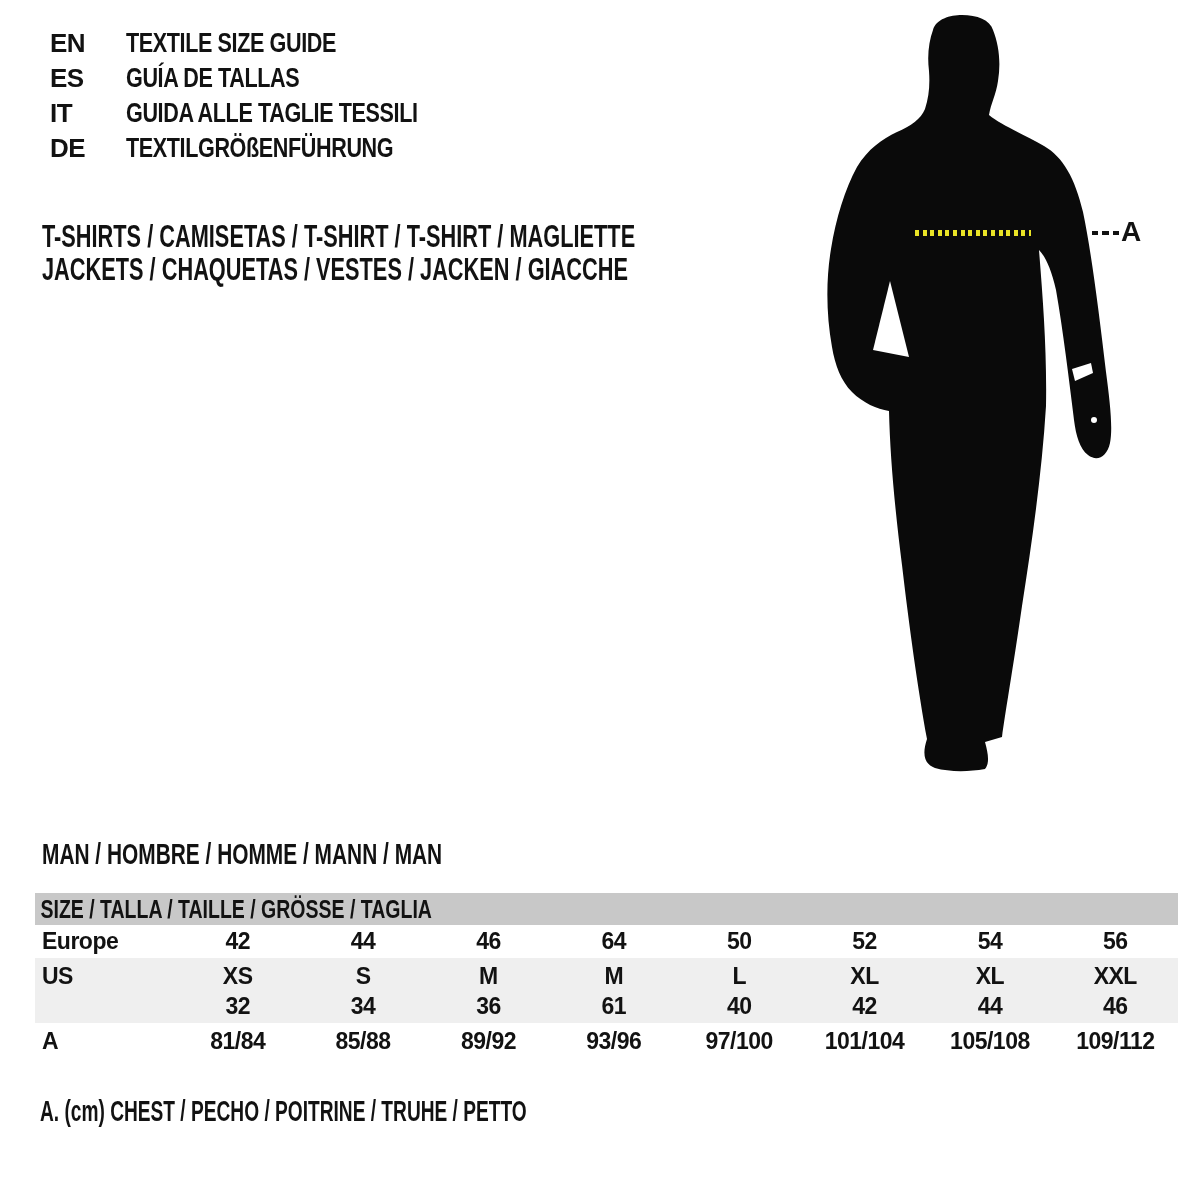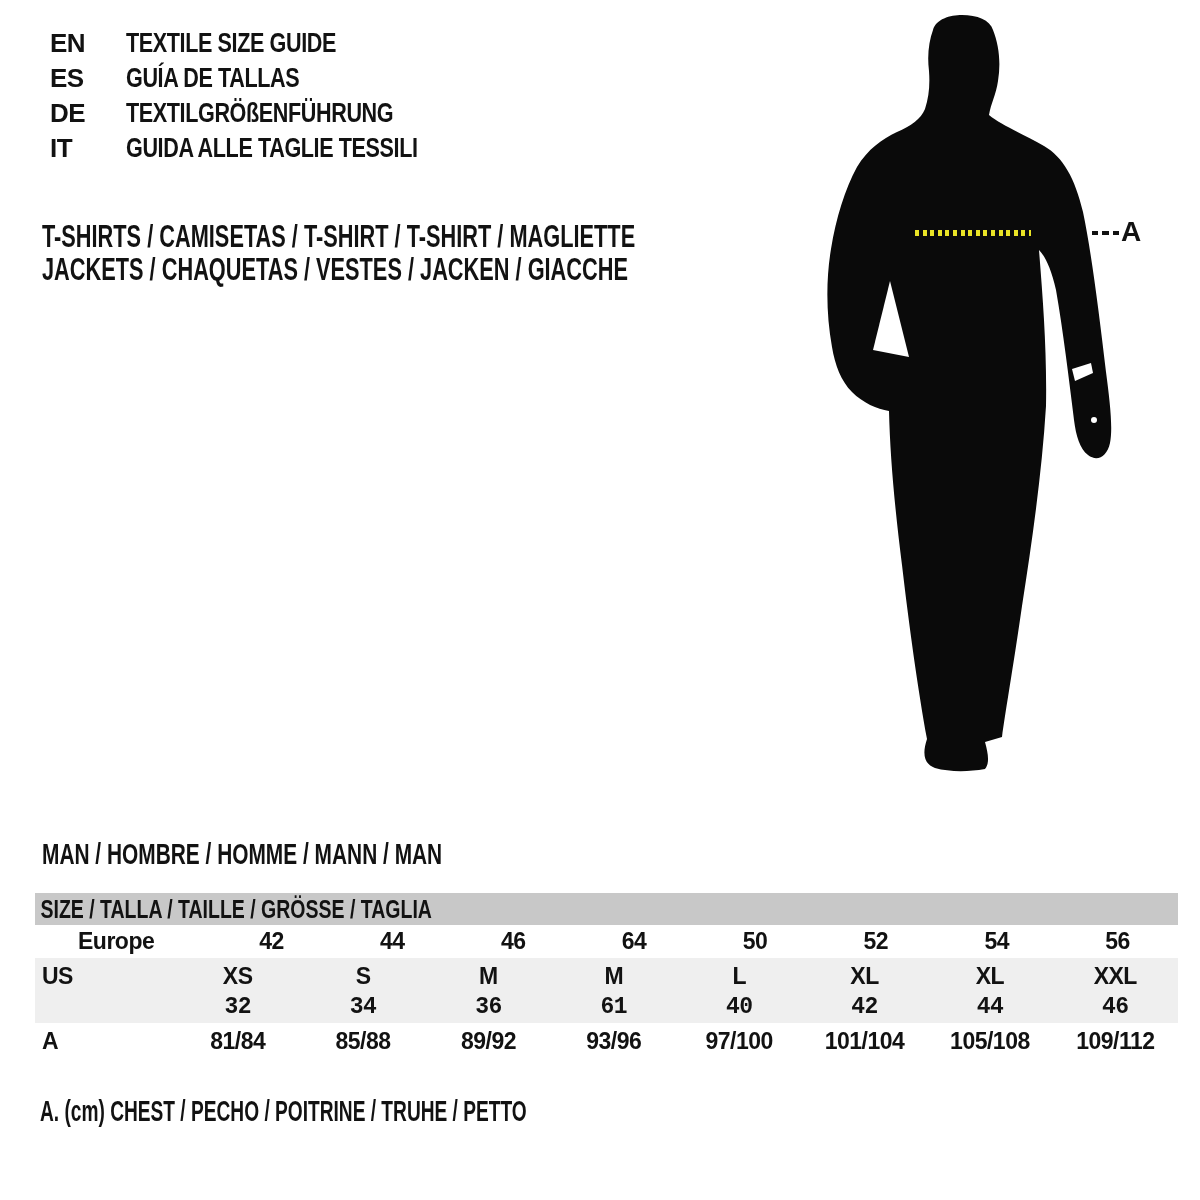--- a/index.html
+++ b/index.html
@@ -36,23 +36,23 @@
   .measure-label{position:absolute;left:1121px;top:217px;font-size:28px;line-height:30px;}
 
   
   .section-title{position:absolute;left:42px;top:840px;font-size:29px;line-height:28px;transform:scaleX(0.72);transform-origin:0 50%;white-space:nowrap;}
 
   
   .size-table{position:absolute;left:35px;top:893px;width:1143px;}
   .t-header{height:32px;background:var(--table-header-bg,#c8c8c8);display:flex;align-items:center;}
   .t-header span{font-size:25px;transform:scaleX(0.78);transform-origin:0 50%;white-space:nowrap;padding-left:7px;}
   .t-row{display:flex;align-items:center;}
-  .t-row.r0{height:33px;margin-left:36px;}
+  .t-row.r0{height:33px;}
   .t-row.r1{height:32px;background:var(--table-stripe-bg,#efefef);align-items:flex-end;}
-  .t-row.r2{height:33px;background:var(--table-stripe-bg,#efefef);font-family:Liberation Mono, monospace;}
+  .t-row.r2{height:33px;background:var(--table-stripe-bg,#efefef);}
   .t-row.r3{height:36px;}
   .t-label{flex:0 0 140px;font-size:23px;padding-left:7px;box-sizing:border-box;letter-spacing:-0.5px;}
   .t-cell{flex:1 1 0;text-align:center;font-size:23px;letter-spacing:-0.5px;}
 
   
   .footnote{position:absolute;left:40px;top:1096px;font-size:29px;line-height:30px;transform:scaleX(0.66);transform-origin:0 50%;white-space:nowrap;}
 </style>
 </head>
 <body style="--background: #ffffff; --text: #121212; --silhouette: #0a0a0a; --chest-line: #e9e326; --table-header-bg: #c8c8c8; --table-stripe-bg: #efefef;">
 
@@ -61,26 +61,26 @@
   <div class="lang-block">
     <div class="lang-row">
       <span class="lang-code">EN</span>
       <span class="lang-label">TEXTILE SIZE GUIDE</span>
     </div>
     <div class="lang-row">
       <span class="lang-code">ES</span>
       <span class="lang-label">GUÍA DE TALLAS</span>
     </div>
     <div class="lang-row">
+      <span class="lang-code">IT</span>
+      <span class="lang-label">GUIDA ALLE TAGLIE TESSILI</span>
+    </div>
+    <div class="lang-row">
       <span class="lang-code">DE</span>
       <span class="lang-label">TEXTILGRÖßENFÜHRUNG</span>
-    </div>
-    <div class="lang-row">
-      <span class="lang-code">IT</span>
-      <span class="lang-label">GUIDA ALLE TAGLIE TESSILI</span>
     </div>
   </div>
 
   <div class="cat l1">T-SHIRTS / CAMISETAS / T-SHIRT / T-SHIRT / MAGLIETTE</div>
   <div class="cat l2">JACKETS / CHAQUETAS / VESTES / JACKEN / GIACCHE</div>
 
   <svg class="figure-svg" viewBox="820 8 320 770" xmlns="http://www.w3.org/2000/svg" aria-hidden="true">
     <path d="
       M 933,30
       C 936,19 950,15 962,15

